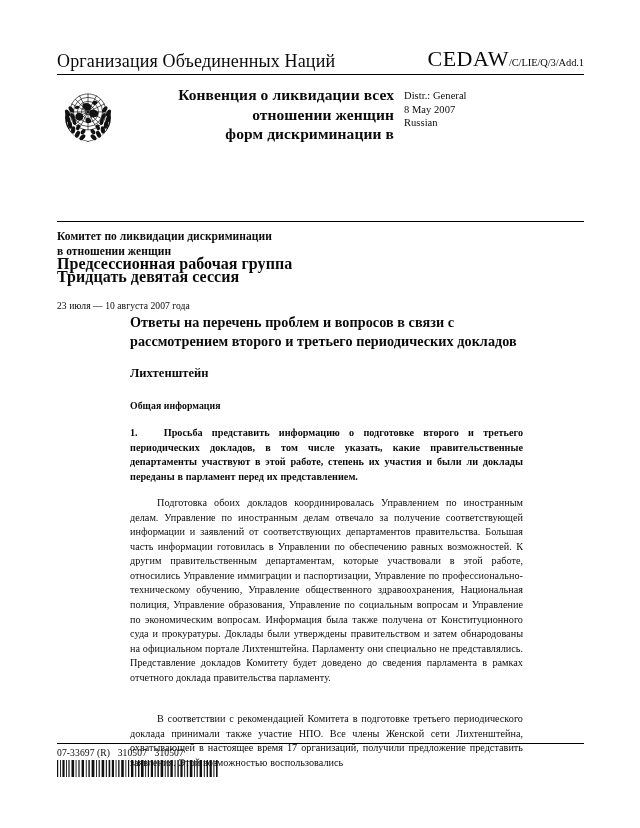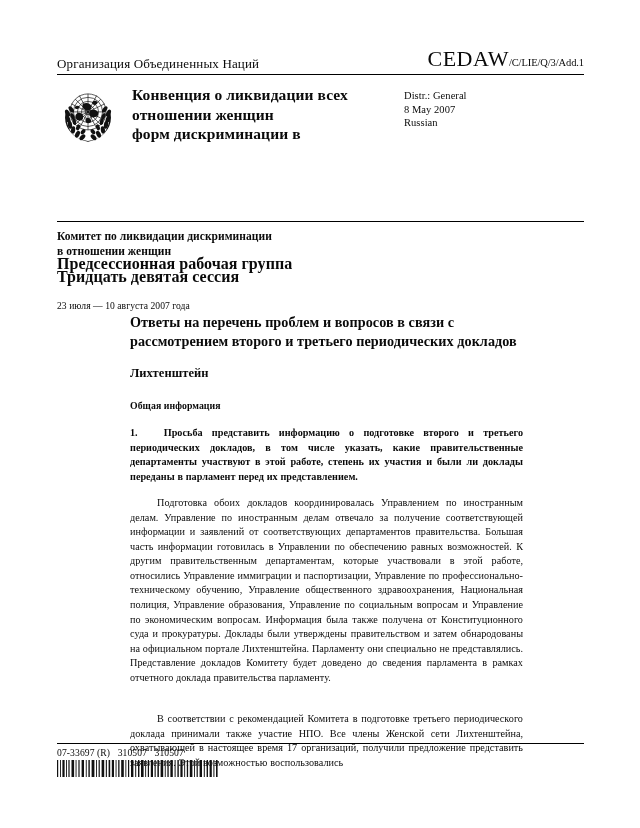--- a/index.html
+++ b/index.html
@@ -33,21 +33,21 @@
     width: 527px;
   }
   .masthead-top {
     display: flex;
     align-items: flex-end;
     justify-content: space-between;
     padding-bottom: 2px;
   }
   .org-name {
     font-family: "Liberation Serif", "DejaVu Serif", serif;
-    font-size: 13px;
+    font-size: 18px;
     letter-spacing: 0.15px;
     white-space: nowrap;
   }
   .symbol-wrap {
     display: flex;
     align-items: baseline;
     white-space: nowrap;
   }
   .symbol-main {
     font-size: 22px;
@@ -84,20 +84,21 @@
     flex: 1 1 auto;
     padding-left: 3px;
     padding-top: 3px;
   }
   .conv-title-line {
     font-weight: bold;
     font-size: 15.5px;
     line-height: 19.5px;
     letter-spacing: 0.1px;
     white-space: nowrap;
+    text-align: right;
   }
   .distr-cell {
     flex: 0 0 180px;
     width: 180px;
     padding-top: 7px;
     padding-left: 10px;
   }
   .distr-line {
     font-size: 10.5px;
     line-height: 13.6px;

